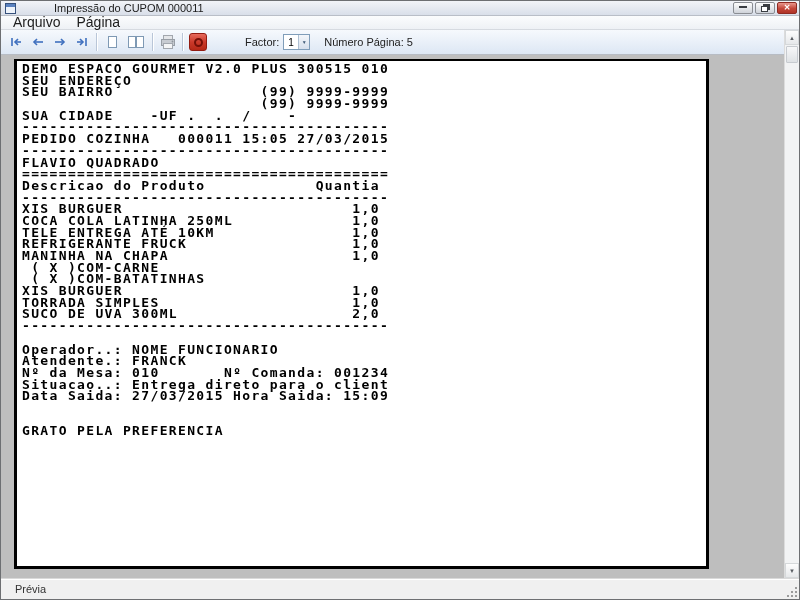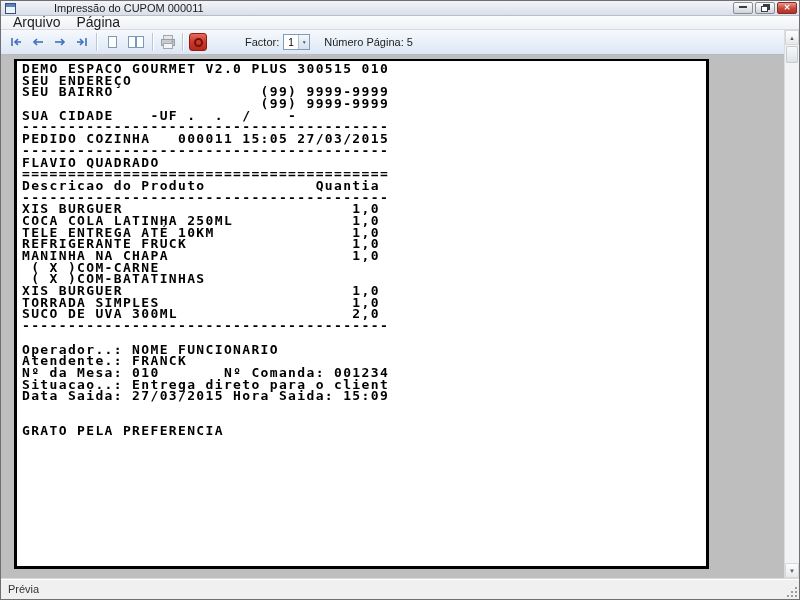--- a/index.html
+++ b/index.html
@@ -146,21 +146,21 @@
   }
   .sb-track { flex:1 1 auto; }
 
   
   .statusbar {
     height:21px; flex:0 0 21px;
     background:#f0f0f0;
     border-top:1px solid #d9d9d9;
     box-shadow:inset 0 1px 0 #ffffff;
     display:flex; align-items:center;
-    padding:0 7px; position:relative;
+    padding:0 14px; position:relative;
   }
   .status-text { font-size:11px; color:#333; }
   .grip {
     position:absolute; right:2px; bottom:2px; width:10px; height:10px;
   }
   .grip::after {
     content:""; position:absolute; right:0; bottom:0;
     width:2px; height:2px; background:#9b9b9b;
     box-shadow:-4px 0 0 #9b9b9b, 0 -4px 0 #9b9b9b, -8px 0 0 #9b9b9b, 0 -8px 0 #9b9b9b, -4px -4px 0 #9b9b9b;
   }

